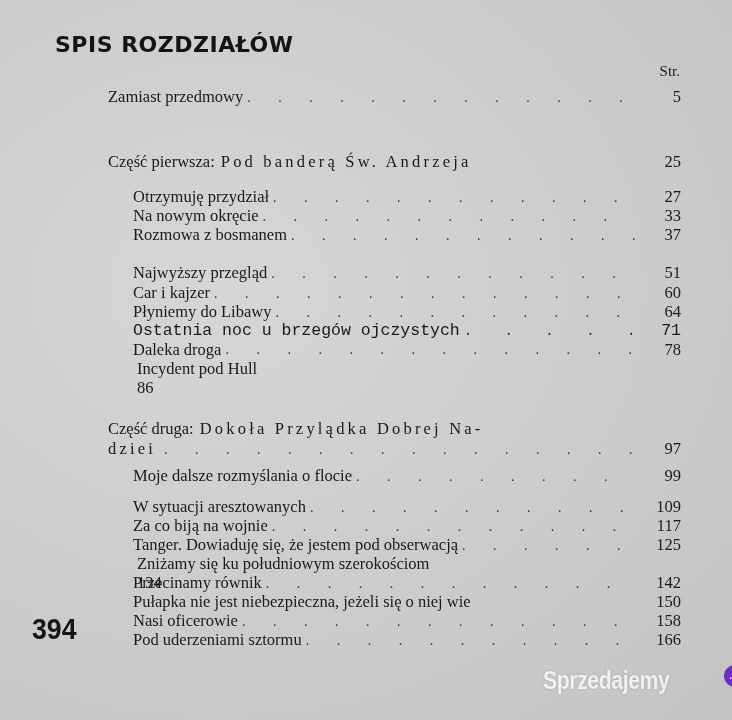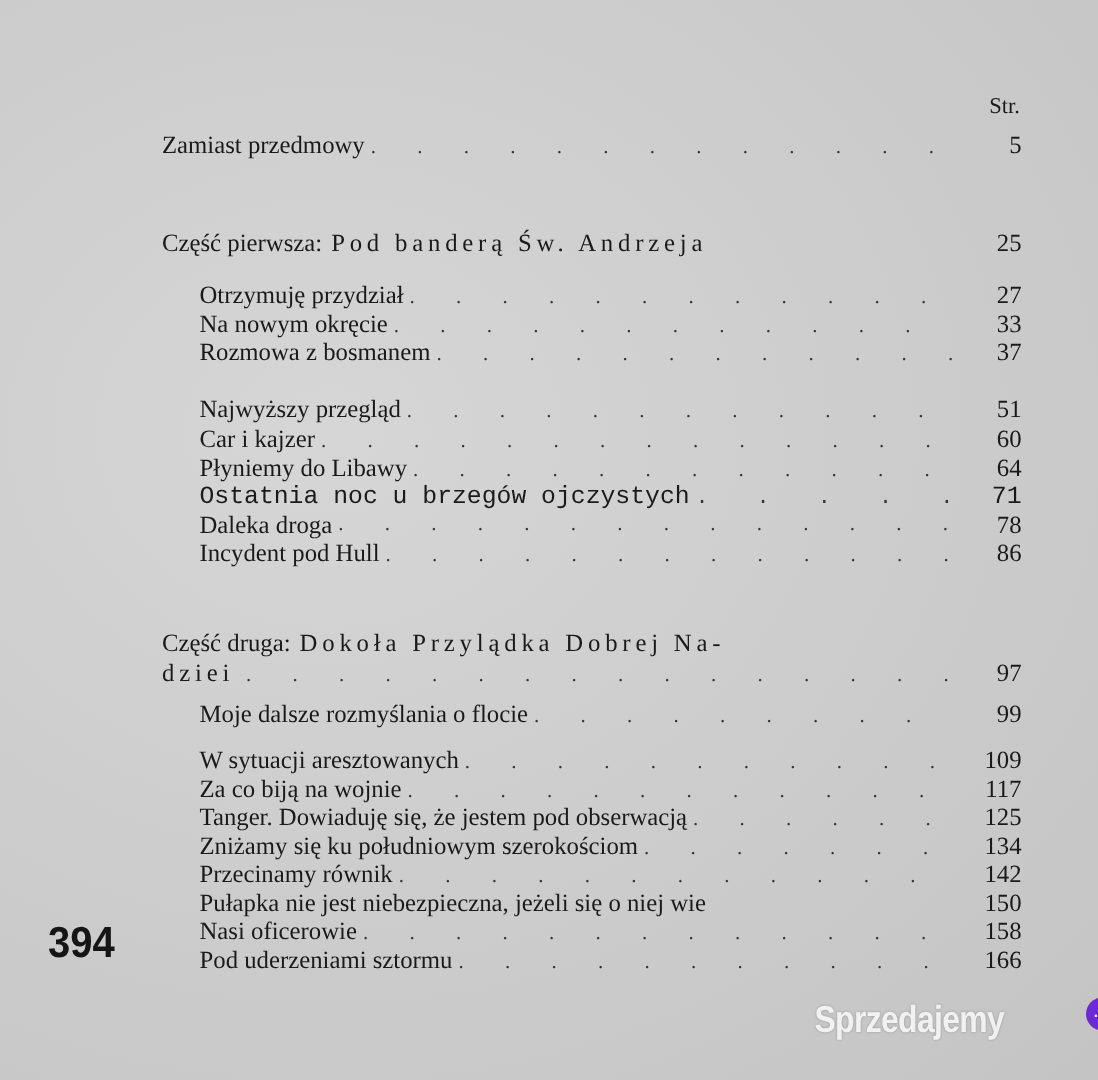--- a/index.html
+++ b/index.html
@@ -73,20 +73,21 @@
       background: #6d28d9; color: #fff;
       font-family: "Liberation Sans", sans-serif; font-weight: bold;
       font-size: 10px; line-height: 22px; text-align: center;
     }
   </style>
 </head>
 <body>
 
 <div class="page">
 
+  <div class="title">SPIS ROZDZIAŁÓW</div>
   <div class="str-label">Str.</div>
 
   <div class="row intro" style="top:87px;">
     <span class="label">Zamiast przedmowy</span>
     <span class="dots"></span>
     <span class="page-num">5</span>
   </div>
 
   <div class="part" style="top:152px;">
     <div class="part-line">
@@ -130,21 +131,21 @@
   <div class="row ch" style="top:321px;font-family:Liberation Mono, monospace;">
       <span class="label">Ostatnia noc u brzegów ojczystych</span>
       <span class="dots"></span>
       <span class="page-num">71</span>
     </div>
   <div class="row ch" style="top:340px;align-items:flex-end;">
       <span class="label">Daleka droga</span>
       <span class="dots"></span>
       <span class="page-num">78</span>
     </div>
-  <div class="row ch" style="top:359px;">
+  <div class="row ch" style="top:359px;flex-direction:column;">
       <span class="label">Incydent pod Hull</span>
       <span class="dots"></span>
       <span class="page-num">86</span>
     </div>
 
   <div class="part" style="top:419px;">
     <div class="part-line">
       <span class="italic">Część druga:</span>
       <span class="spaced" style="margin-left:6px;">Dokoła Przylądka Dobrej Na-</span>
     </div>
@@ -168,21 +169,21 @@
   <div class="row ch" style="top:516px;">
       <span class="label">Za co biją na wojnie</span>
       <span class="dots"></span>
       <span class="page-num">117</span>
     </div>
   <div class="row ch" style="top:535px;">
       <span class="label">Tanger. Dowiaduję się, że jestem pod obserwacją</span>
       <span class="dots"></span>
       <span class="page-num">125</span>
     </div>
-  <div class="row ch" style="top:554px;">
+  <div class="row ch" style="top:554px;flex-direction:column;">
       <span class="label">Zniżamy się ku południowym szerokościom</span>
       <span class="dots"></span>
       <span class="page-num">134</span>
     </div>
   <div class="row ch" style="top:573px;">
       <span class="label">Przecinamy równik</span>
       <span class="dots"></span>
       <span class="page-num">142</span>
     </div>
   <div class="row ch" style="top:592px;">

